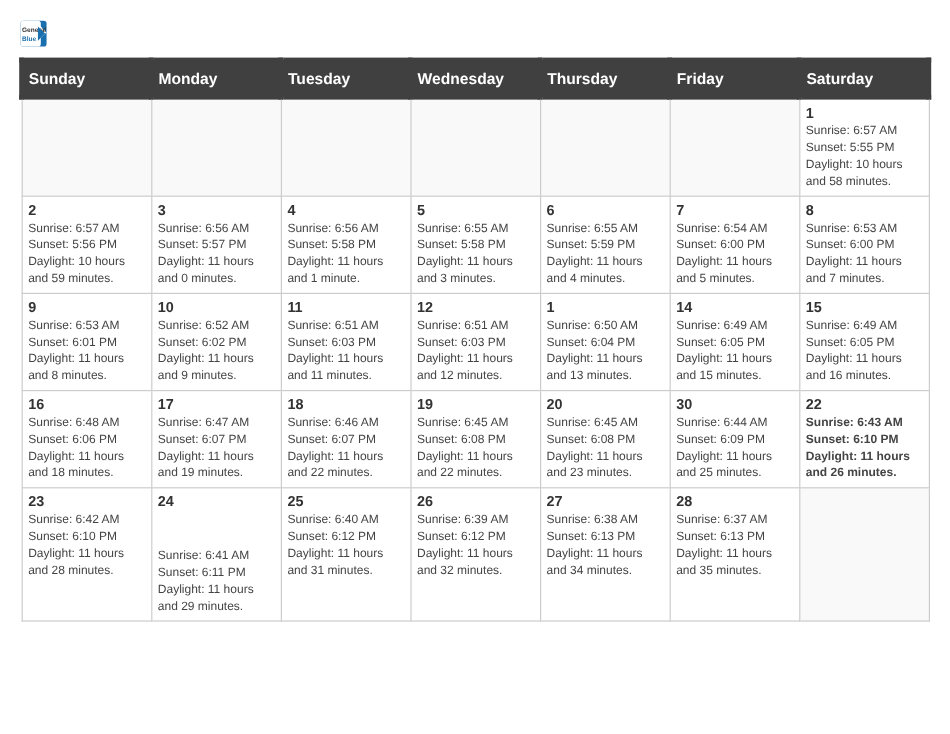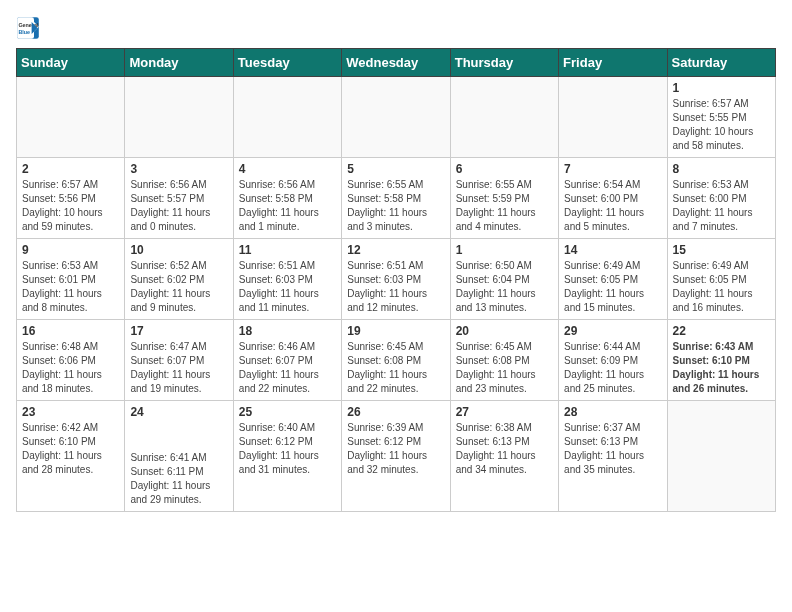--- a/index.html
+++ b/index.html
@@ -36,27 +36,27 @@
     .location-title {
       font-size: 15px;
       color: #555;
     }
     .calendar {
       width: 100%;
       border-collapse: collapse;
       border: 1px solid #ccc;
     }
     .calendar th {
-      background-color: #0f766e;
+      background-color: #404040;
       color: #fff;
       font-size: 13px;
       font-weight: bold;
       padding: 6px 4px;
       text-align: left;
-      border: 1px solid #404040;
+      border: 4px solid #404040;
     }
     .calendar td {
       border: 1px solid #ccc;
       vertical-align: top;
       padding: 4px 5px;
       width: 108px;
       min-height: 80px;
       font-size: 10px;
       color: #333;
       background: #fff;
@@ -256,21 +256,21 @@
 and 22 minutes.</div>
         </td>
         <td>
           <span class="day-num">20</span>
           <div class="day-info" style="white-space: pre-line;">Sunrise: 6:45 AM
 Sunset: 6:08 PM
 Daylight: 11 hours
 and 23 minutes.</div>
         </td>
         <td>
-          <span class="day-num">29</span>
+          <span class="day-num">30</span>
           <div class="day-info" style="white-space: pre-line;">Sunrise: 6:44 AM
 Sunset: 6:09 PM
 Daylight: 11 hours
 and 25 minutes.</div>
         </td>
         <td>
           <span class="day-num">22</span>
           <div class="day-info" style="white-space: pre-line; font-weight: bold;">Sunrise: 6:43 AM
 Sunset: 6:10 PM
 Daylight: 11 hours

